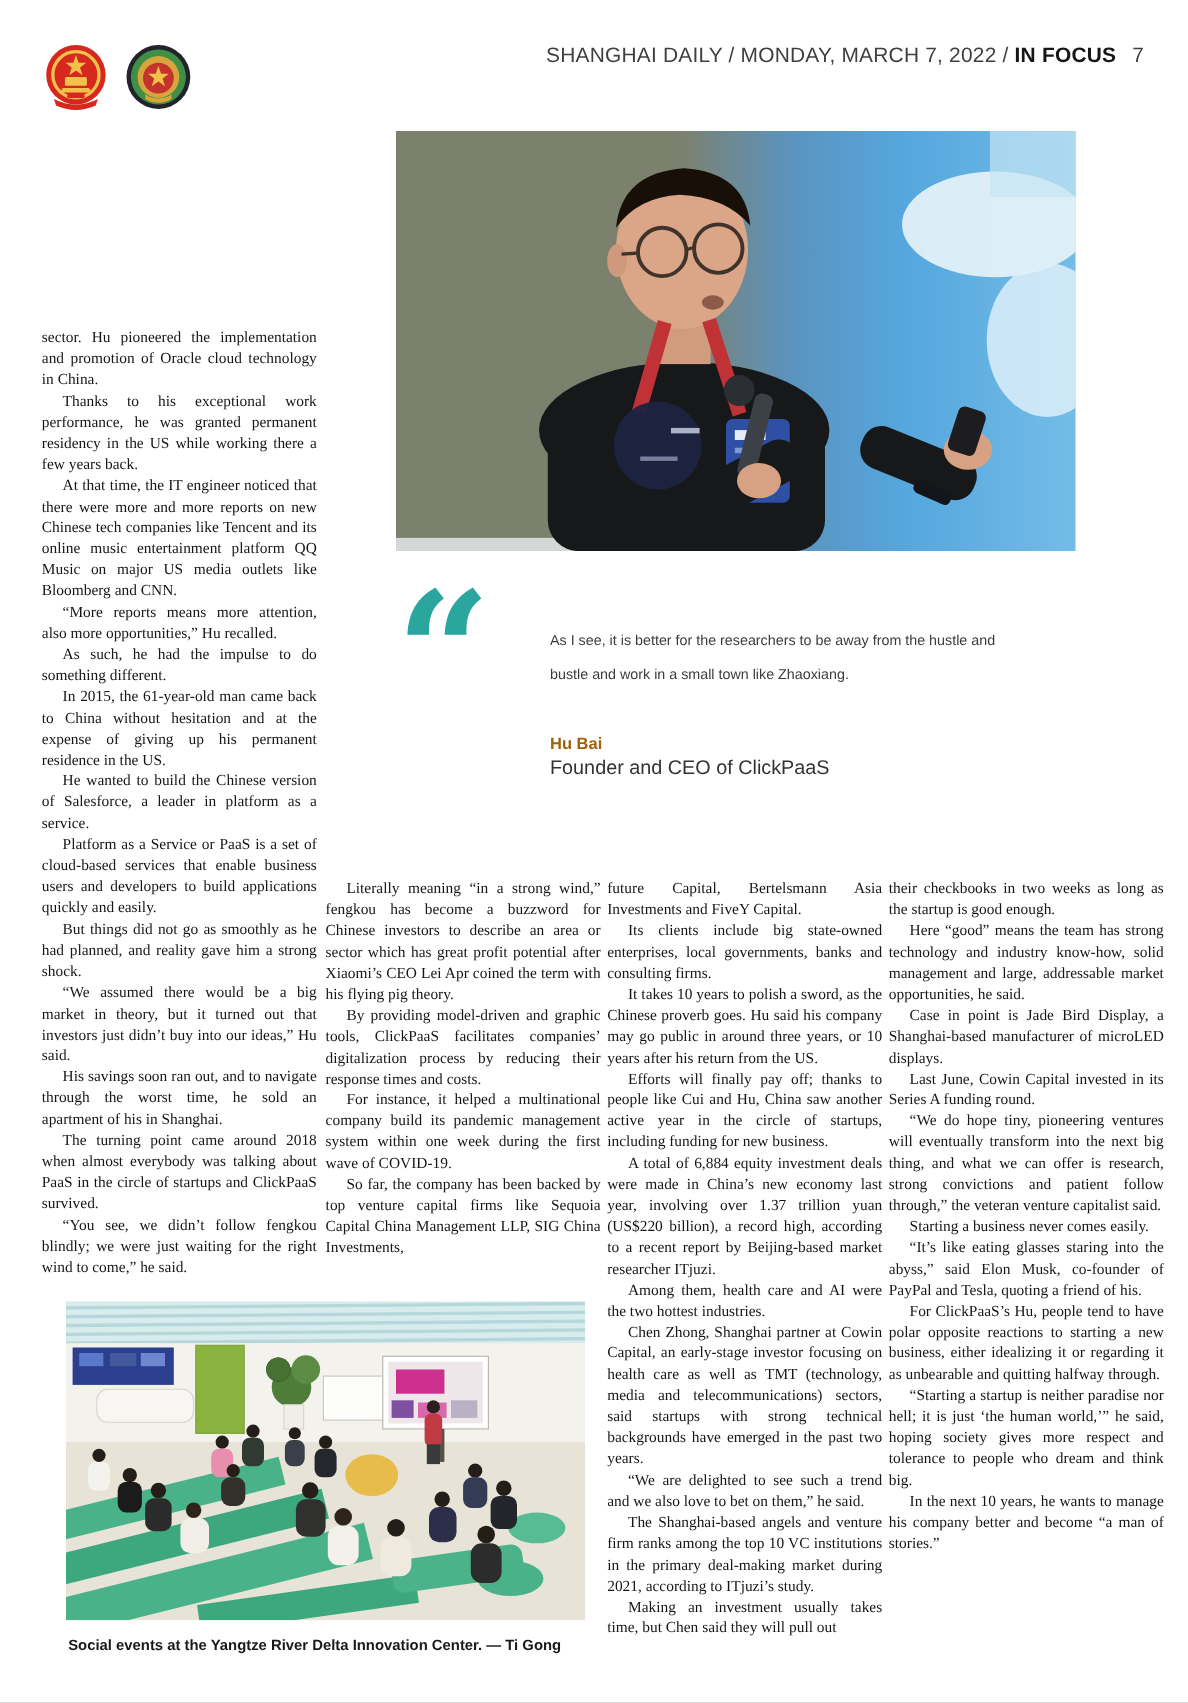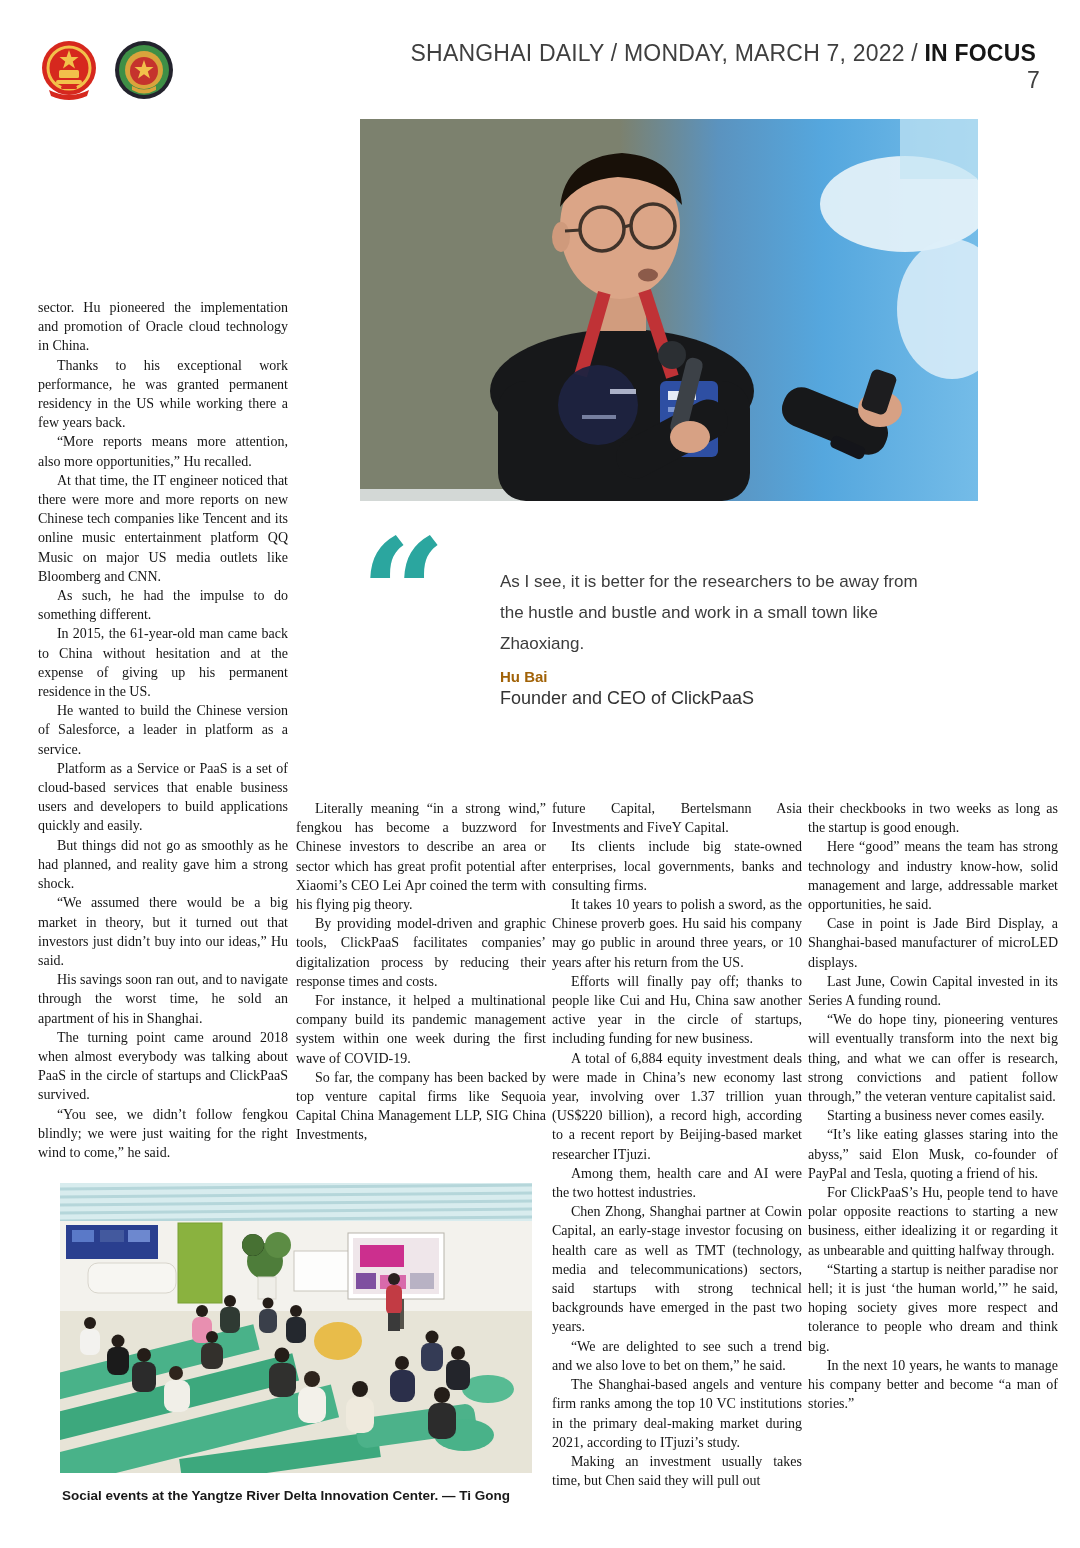--- a/index.html
+++ b/index.html
@@ -4,33 +4,33 @@
 <style>
   html,body{margin:0;padding:0;background:#9a9a9a;}
   .page{position:relative;width:1080px;height:1548px;margin:0 auto;background:#ffffff;overflow:hidden;
         font-family:"Liberation Serif",serif;color:#1c1c1c;}
 
   
   .emblem{position:absolute;top:38px;}
   .emblem.e1{left:40px;}
   .emblem.e2{left:112px;}
   .header-line{position:absolute;top:40px;right:40px;width:640px;text-align:right;
-    font-family:"Liberation Sans",sans-serif;font-size:23px;color:#3f3f3f;letter-spacing:.2px;}
+    font-family:"Liberation Sans",sans-serif;font-size:19px;color:#3f3f3f;letter-spacing:.2px;}
   .header-line .focus{font-weight:bold;color:#161616;margin:0 4px 0 0;}
   .header-line .pg{margin-left:5px;color:#3f3f3f;}
 
   
   .photo-top{position:absolute;left:360px;top:119px;width:618px;height:382px;overflow:hidden;}
   .photo-bottom{position:absolute;left:60px;top:1183px;width:472px;height:290px;overflow:hidden;background:#f3f2ed;z-index:3;}
 
   
   .qmark{position:absolute;left:360px;top:518px;width:130px;font-family:"DejaVu Serif",serif;
     font-weight:bold;font-size:150px;line-height:1;letter-spacing:-6px;}
   .qtext{position:absolute;left:500px;top:566px;width:420px;margin:0;
-    font-family:"Liberation Sans",sans-serif;font-size:17px;line-height:31px;color:#3c3c3c;}
+    font-family:"Liberation Sans",sans-serif;font-size:13px;line-height:31px;color:#3c3c3c;}
   .qname{position:absolute;left:500px;top:668px;margin:0;
     font-family:"Liberation Sans",sans-serif;font-size:15px;font-weight:bold;color:#a16207;}
   .qtitle{position:absolute;left:500px;top:688px;margin:0;
     font-family:"Liberation Sans",sans-serif;font-size:18px;color:#333;}
 
   
   .article-col{position:absolute;width:250px;font-size:14px;line-height:19.2px;text-align:justify;color:#151515;margin-top:16px;}
   .article-col p{margin:0;text-indent:1.35em;}
   .article-col p.cont{text-indent:0;}
   .col1{left:38px;top:282px;height:870px;}
@@ -125,22 +125,22 @@
   </div>
 
   <div class="qmark" style="color: rgb(43, 166, 159);">“</div>
   <p class="qtext">As I see, it is better for the researchers to be away from the hustle and bustle and work in a small town like Zhaoxiang.</p>
   <p class="qname">Hu Bai</p>
   <p class="qtitle">Founder and CEO of ClickPaaS</p>
 
   <div class="article-col col1">
       <p class="cont">sector. Hu pioneered the implementation and promotion of Oracle cloud technology in China.</p>
       <p>Thanks to his exceptional work performance, he was granted permanent residency in the US while working there a few years back.</p>
+      <p>At that time, the IT engineer noticed that there were more and more reports on new Chinese tech companies like Tencent and its online music entertainment platform QQ Music on major US media outlets like Bloomberg and CNN.</p>
       <p>“More reports means more attention, also more opportunities,” Hu recalled.</p>
-      <p>At that time, the IT engineer noticed that there were more and more reports on new Chinese tech companies like Tencent and its online music entertainment platform QQ Music on major US media outlets like Bloomberg and CNN.</p>
       <p>As such, he had the impulse to do something different.</p>
       <p>In 2015, the 61-year-old man came back to China without hesitation and at the expense of giving up his permanent residence in the US.</p>
       <p>He wanted to build the Chinese version of Salesforce, a leader in platform as a service.</p>
       <p>Platform as a Service or PaaS is a set of cloud-based services that enable business users and developers to build applications quickly and easily.</p>
       <p>But things did not go as smoothly as he had planned, and reality gave him a strong shock.</p>
       <p>“We assumed there would be a big market in theory, but it turned out that investors just didn’t buy into our ideas,” Hu said.</p>
       <p>His savings soon ran out, and to navigate through the worst time, he sold an apartment of his in Shanghai.</p>
       <p>The turning point came around 2018 when almost everybody was talking about PaaS in the circle of startups and ClickPaaS survived.</p>
       <p>“You see, we didn’t follow fengkou blindly; we were just waiting for the right wind to come,” he said.</p>
     </div>

